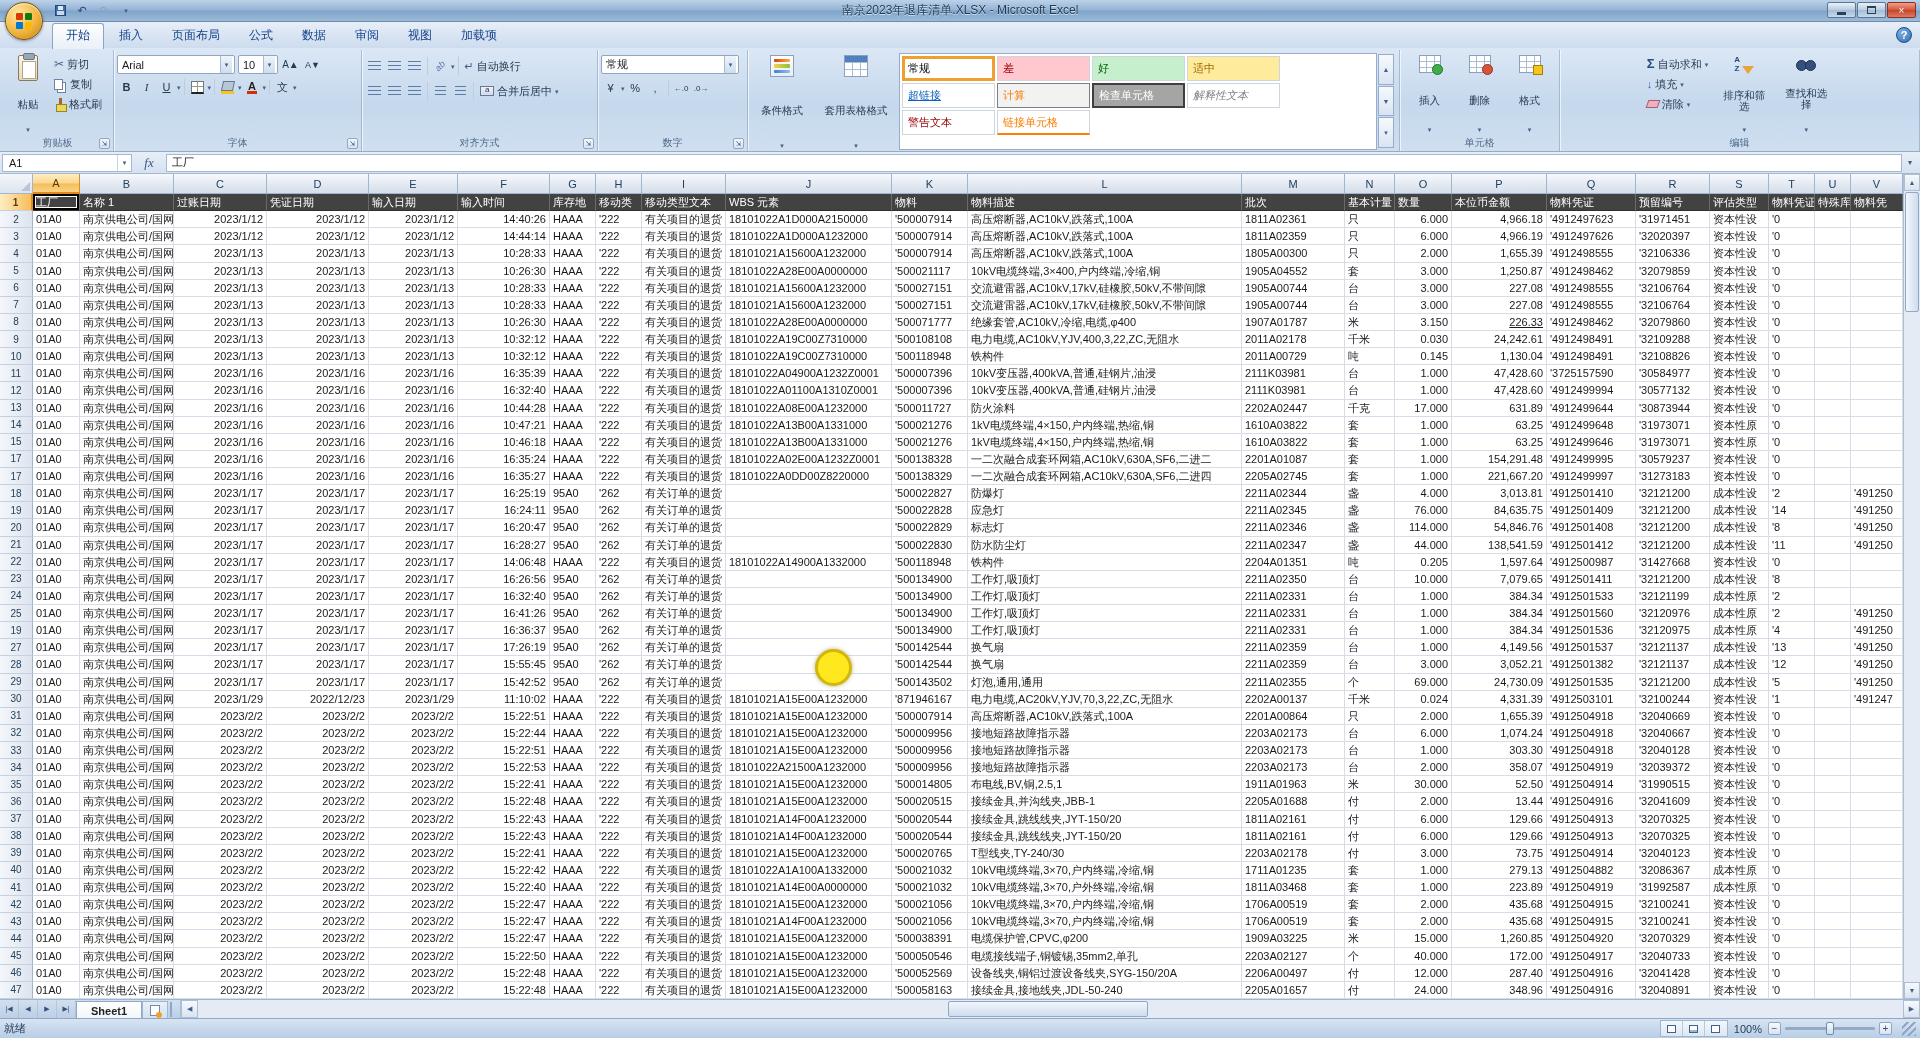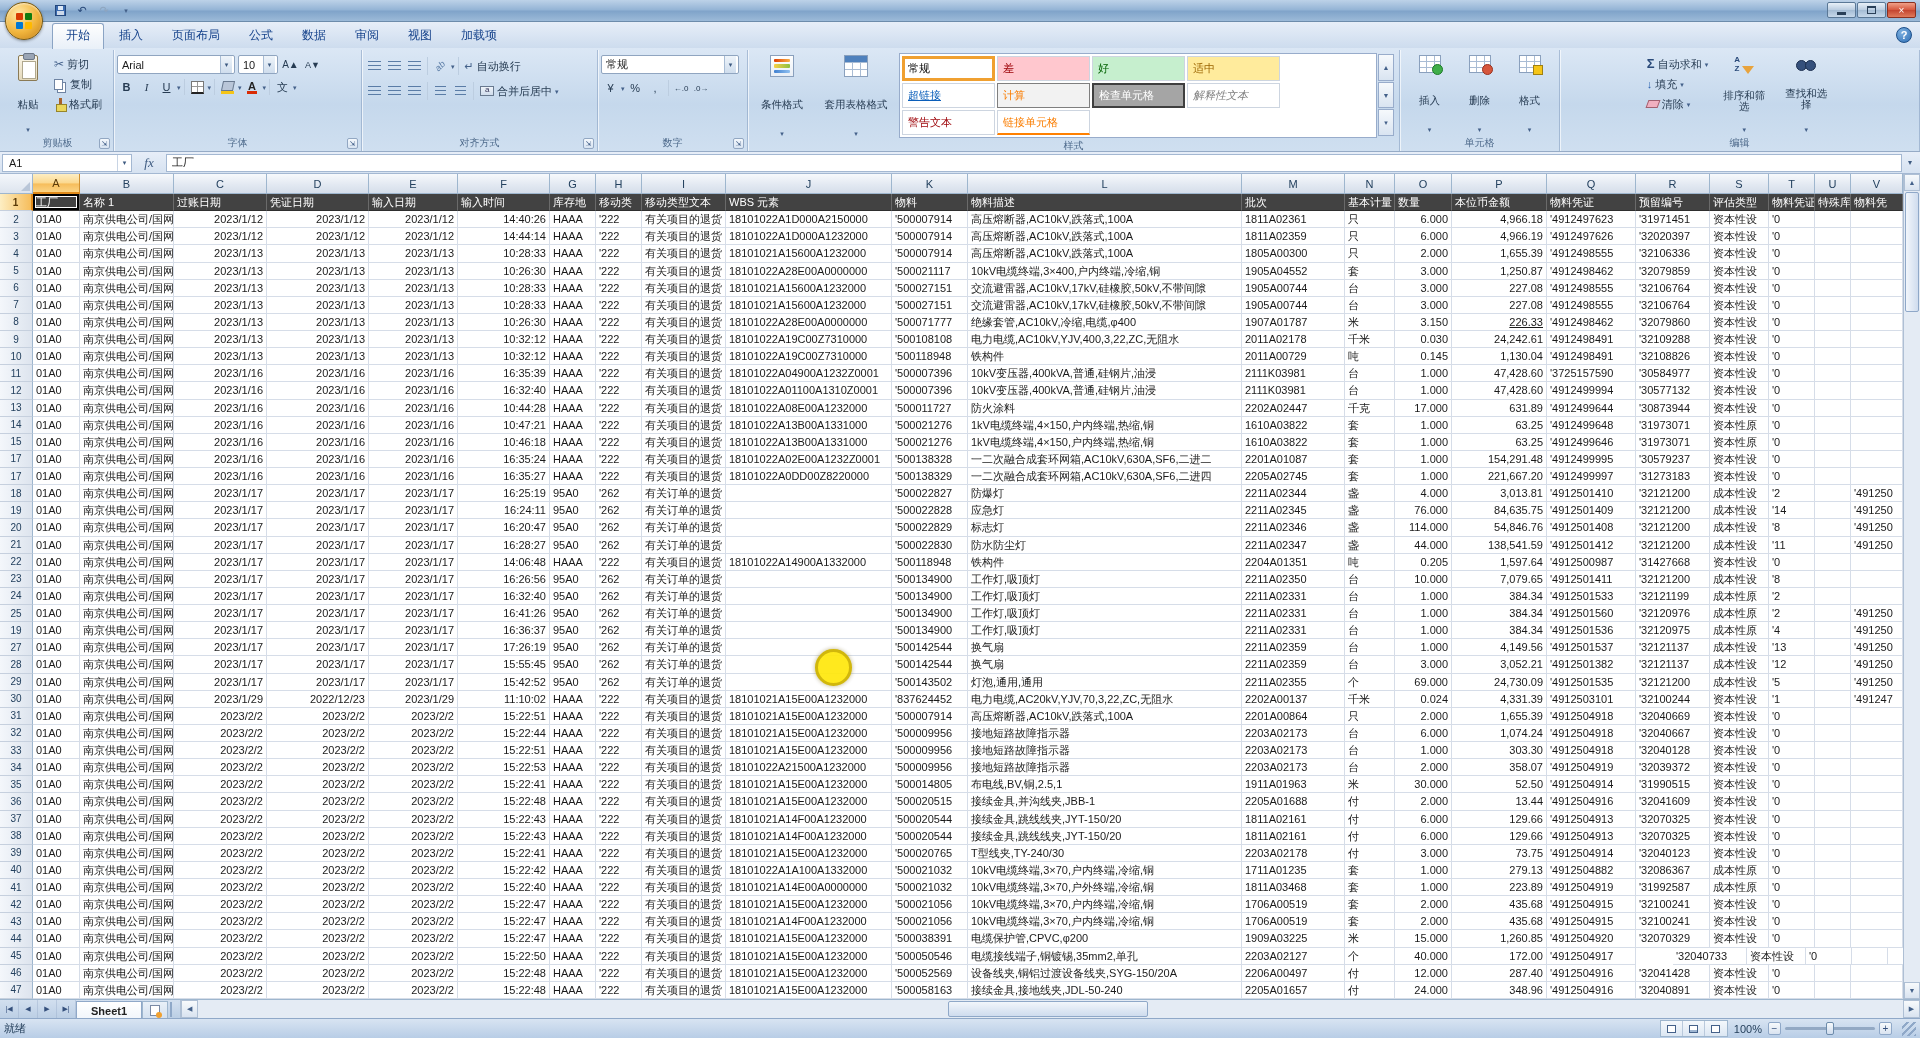--- a/index.html
+++ b/index.html
@@ -181,20 +181,21 @@
     <span class="qat-btn">
         <span>↶</span>
       </span>
     <span class="qat-btn dis">
         <span>↷</span>
       </span>
     <span class="qat-btn">
         <span class="dd">▾</span>
       </span>
   </div>
+  <div class="title-text">南京2023年退库清单.XLSX - Microsoft Excel</div>
   <div class="winbtns">
     <span class="winbtn">
         <span class="mini-glyph"></span>
       </span>
     <span class="winbtn">
         <span class="max-glyph"></span>
       </span>
     <span class="winbtn close">
         <span>×</span>
       </span>
@@ -414,23 +415,20 @@
           <div class="gcell g-explanatory">解释性文本</div>
           <div class="gcell g-warning">警告文本</div>
           <div class="gcell g-linked">链接单元格</div>
         </div>
       <div class="galarrows">
         <div>▲</div>
         <div>▼</div>
         <div>▾</div>
       </div>
     </div>
-    <div class="rlabel">
-        <span>样式</span>
-      </div>
   </div>
 
   <div class="rgroup" style="width:160px">
     <div class="rcontent" style="justify-content:center;gap:2px">
       <div class="bigbtn" style="width:48px">
         <span class="ic-grid ins"></span>
         <span class="cap">插入</span>
         <span class="dd">▾</span>
       </div>
       <div class="bigbtn" style="width:48px">
@@ -1257,21 +1255,21 @@
         <div class="cell" style="width: 47px;">01A0</div>
         <div class="cell" style="width: 94px;">南京供电公司/国网</div>
         <div class="cell num" style="width: 93px;">2023/1/29</div>
         <div class="cell num" style="width: 102px;">2022/12/23</div>
         <div class="cell num" style="width: 89px;">2023/1/29</div>
         <div class="cell num" style="width: 92px;">11:10:02</div>
         <div class="cell" style="width: 46px;">HAAA</div>
         <div class="cell" style="width: 46px;">'222</div>
         <div class="cell" style="width: 84px;">有关项目的退货</div>
         <div class="cell" style="width: 166px;">18101021A15E00A1232000</div>
-        <div class="cell" style="width: 76px;">'837624452</div>
+        <div class="cell" style="width: 76px;">'871946167</div>
         <div class="cell" style="width: 274px;">电力电缆,AC20kV,YJV,70,3,22,ZC,无阻水</div>
         <div class="cell" style="width: 103px;">2202A00137</div>
         <div class="cell" style="width: 50px;">千米</div>
         <div class="cell num" style="width: 57px;">0.024</div>
         <div class="cell num" style="width: 95px;">4,331.39</div>
         <div class="cell" style="width: 89px;">'4912503101</div>
         <div class="cell" style="width: 74px;">'32100244</div>
         <div class="cell" style="width: 59px;">资本性设</div>
         <div class="cell" style="width: 46px;">'1</div>
         <div class="cell" style="width: 36px;"></div>
@@ -1639,21 +1637,21 @@
         <div class="cell" style="width: 46px;">'222</div>
         <div class="cell" style="width: 84px;">有关项目的退货</div>
         <div class="cell" style="width: 166px;">18101021A15E00A1232000</div>
         <div class="cell" style="width: 76px;">'500050546</div>
         <div class="cell" style="width: 274px;">电缆接线端子,铜镀锡,35mm2,单孔</div>
         <div class="cell" style="width: 103px;">2203A02127</div>
         <div class="cell" style="width: 50px;">个</div>
         <div class="cell num" style="width: 57px;">40.000</div>
         <div class="cell num" style="width: 95px;">172.00</div>
         <div class="cell" style="width: 89px;">'4912504917</div>
-        <div class="cell" style="width: 74px; margin-left: 37px;">'32040733</div>
+        <div class="cell" style="width: 74px;">'32040733</div>
         <div class="cell" style="width: 59px;">资本性设</div>
         <div class="cell" style="width: 46px;">'0</div>
         <div class="cell" style="width: 36px;"></div>
         <div class="cell" style="width: 52px;"></div>
       </div>
       <div class="grid-row">
         <div class="row-h">46</div>
         <div class="cell" style="width: 47px;">01A0</div>
         <div class="cell" style="width: 94px;">南京供电公司/国网</div>
         <div class="cell num" style="width: 93px;">2023/2/2</div>

